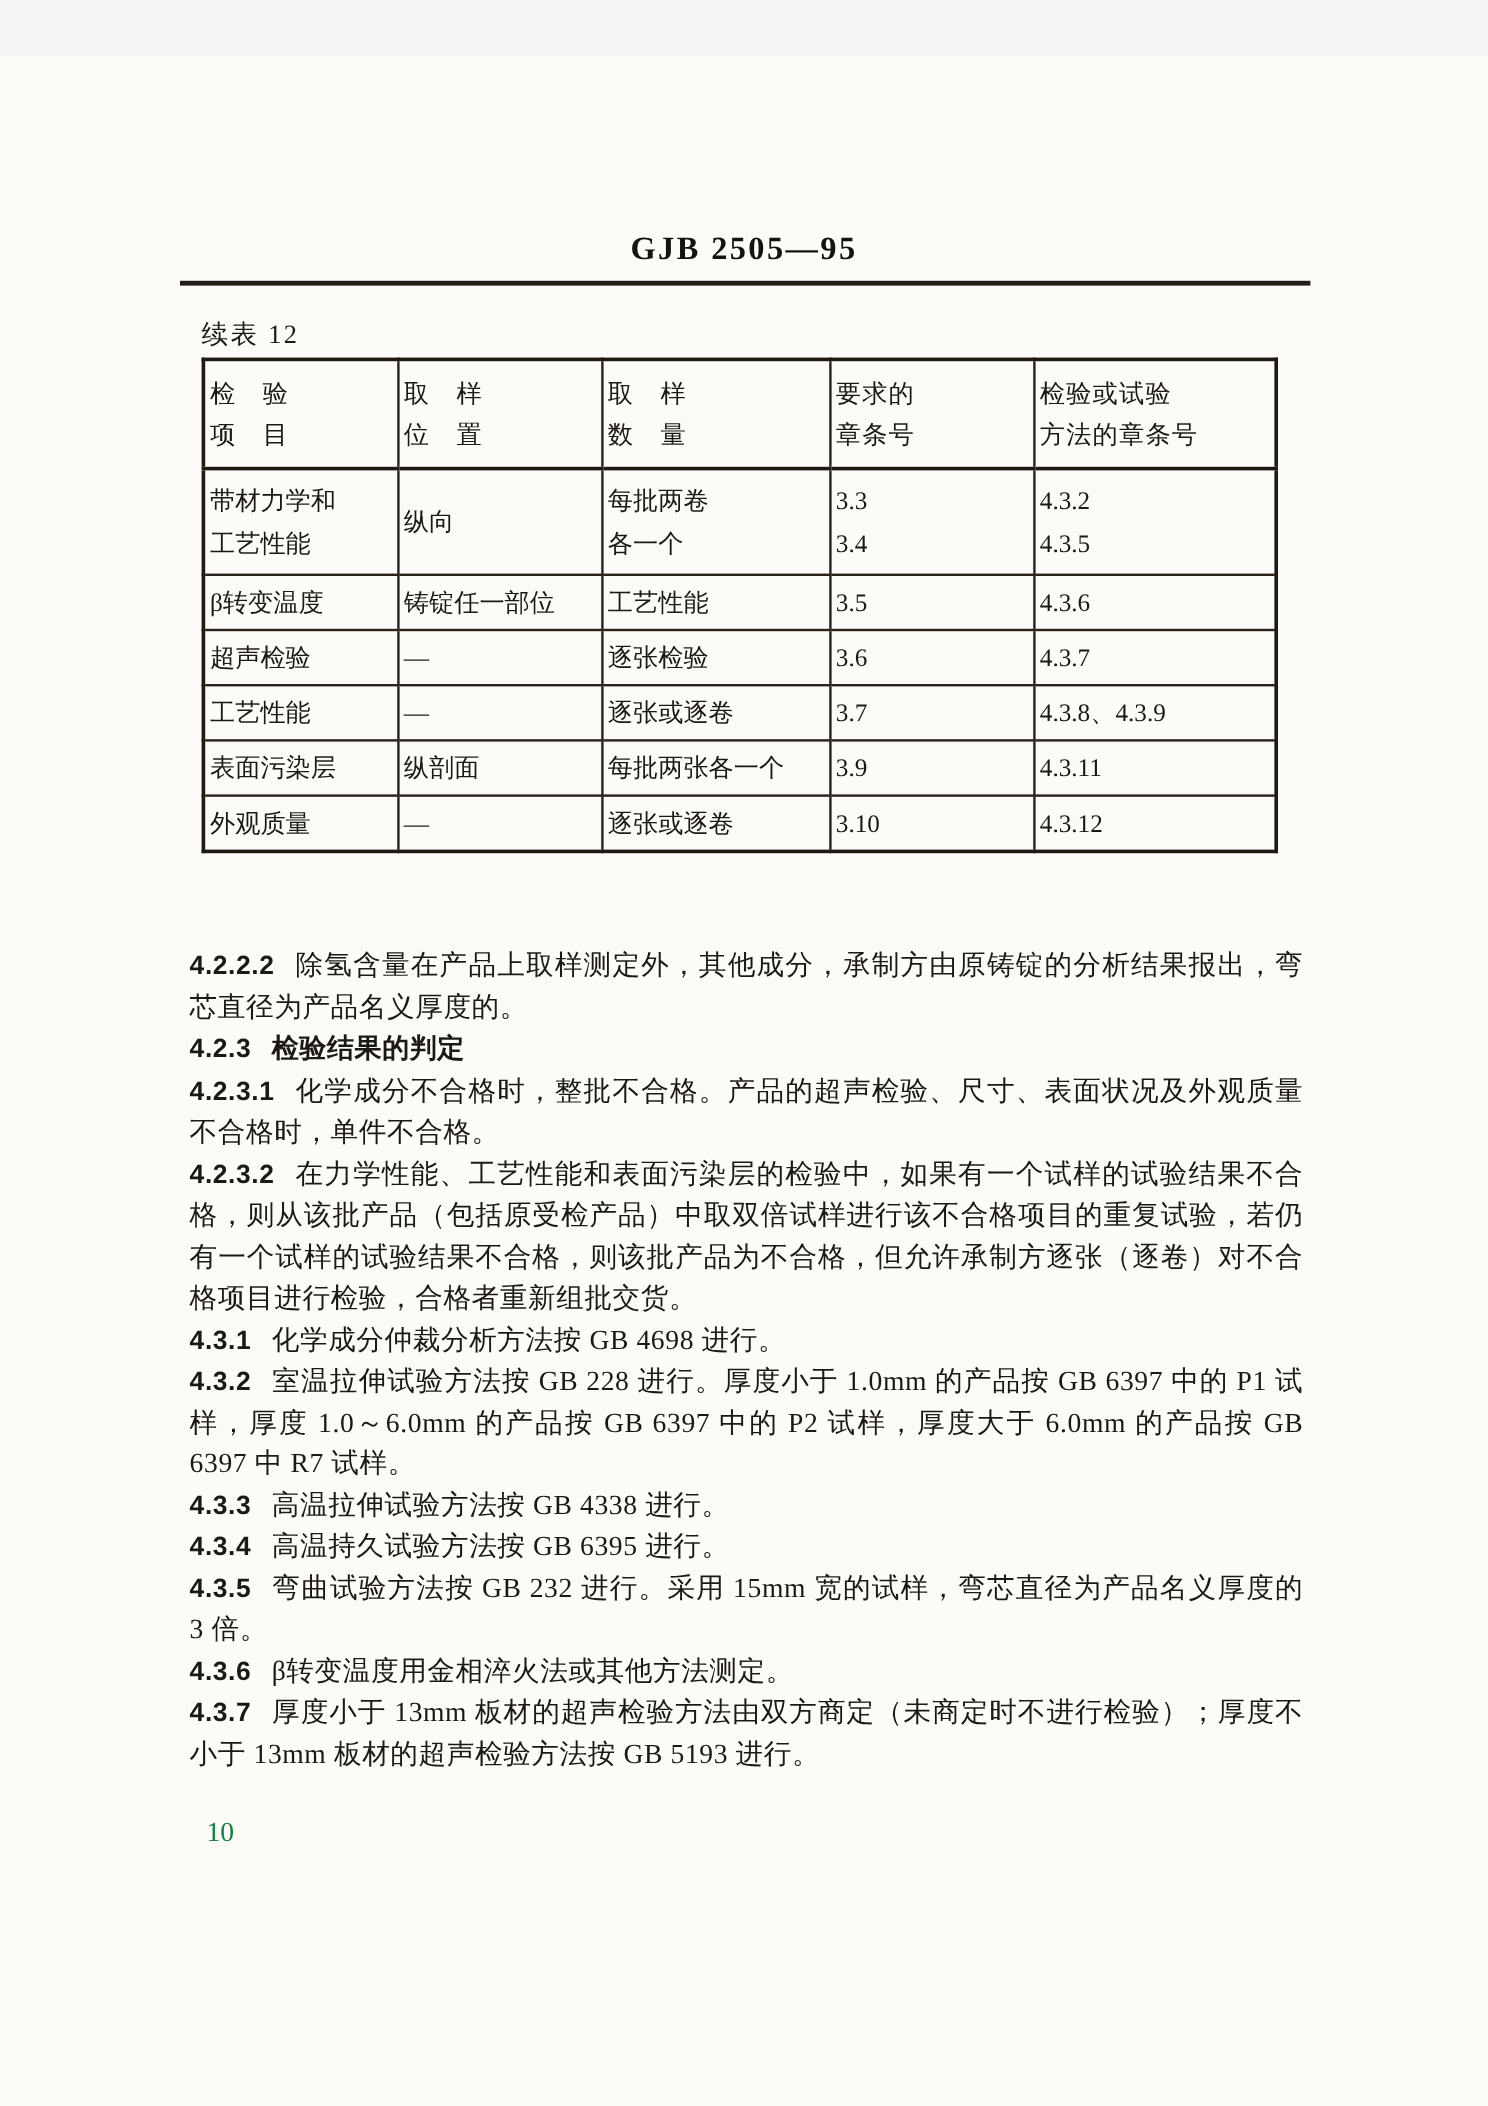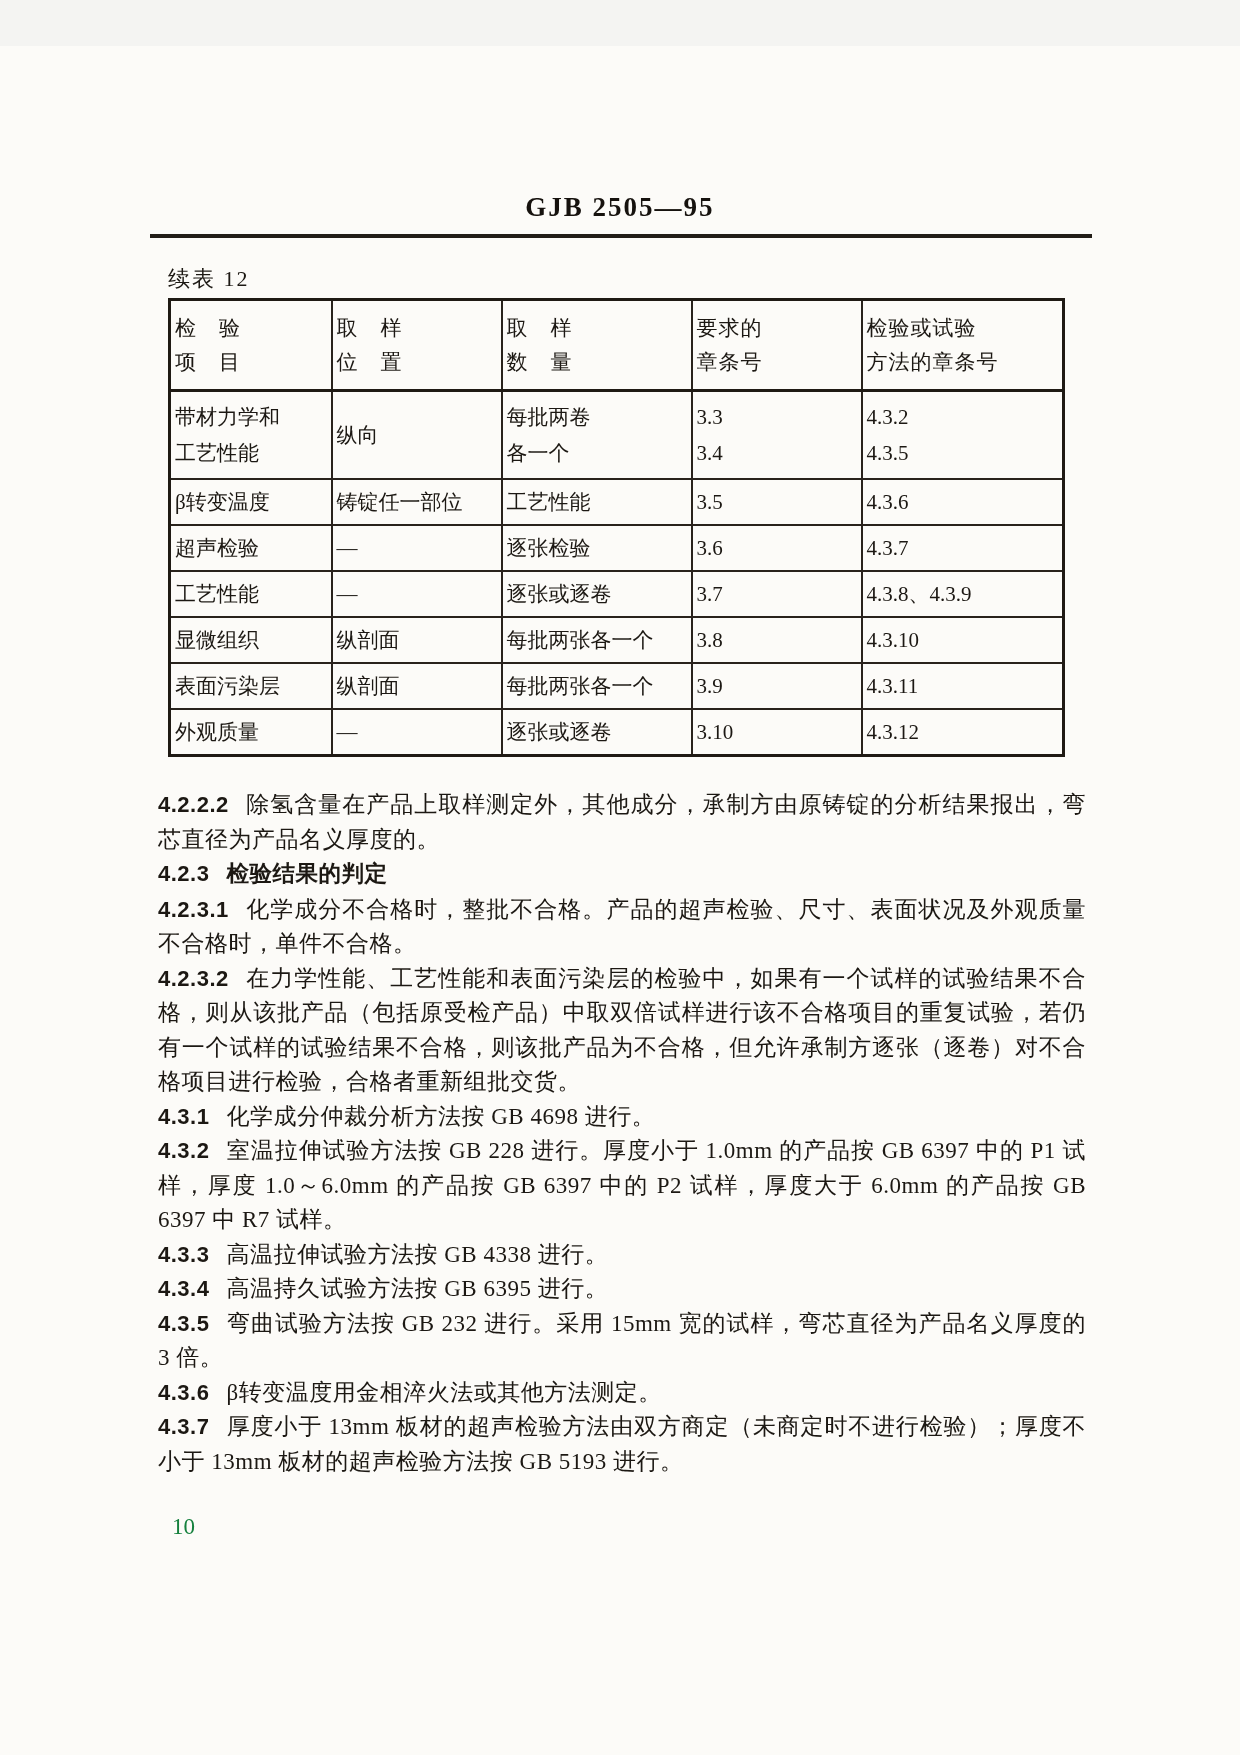--- a/index.html
+++ b/index.html
@@ -128,27 +128,20 @@
         <td>4.3.7</td>
       </tr>
       <tr class="r-sgl">
         <td>工艺性能</td>
         <td>—</td>
         <td>逐张或逐卷</td>
         <td>3.7</td>
         <td>4.3.8、4.3.9</td>
       </tr>
       <tr class="r-sgl">
-        <td>显微组织</td>
-        <td>纵剖面</td>
-        <td>每批两张各一个</td>
-        <td>3.8</td>
-        <td>4.3.10</td>
-      </tr>
-      <tr class="r-sgl">
         <td>表面污染层</td>
         <td>纵剖面</td>
         <td>每批两张各一个</td>
         <td>3.9</td>
         <td>4.3.11</td>
       </tr>
       <tr class="r-sgl">
         <td>外观质量</td>
         <td>—</td>
         <td>逐张或逐卷</td>

